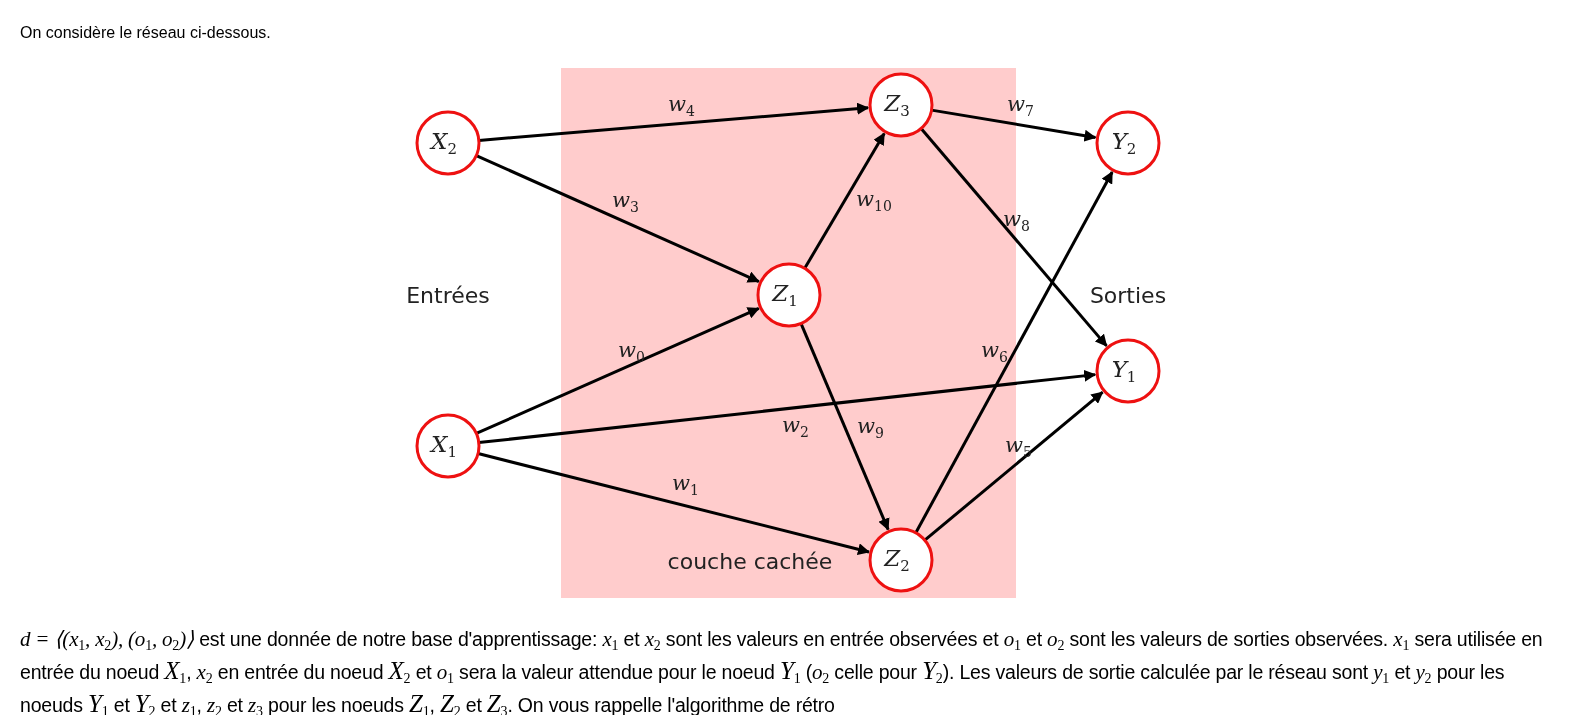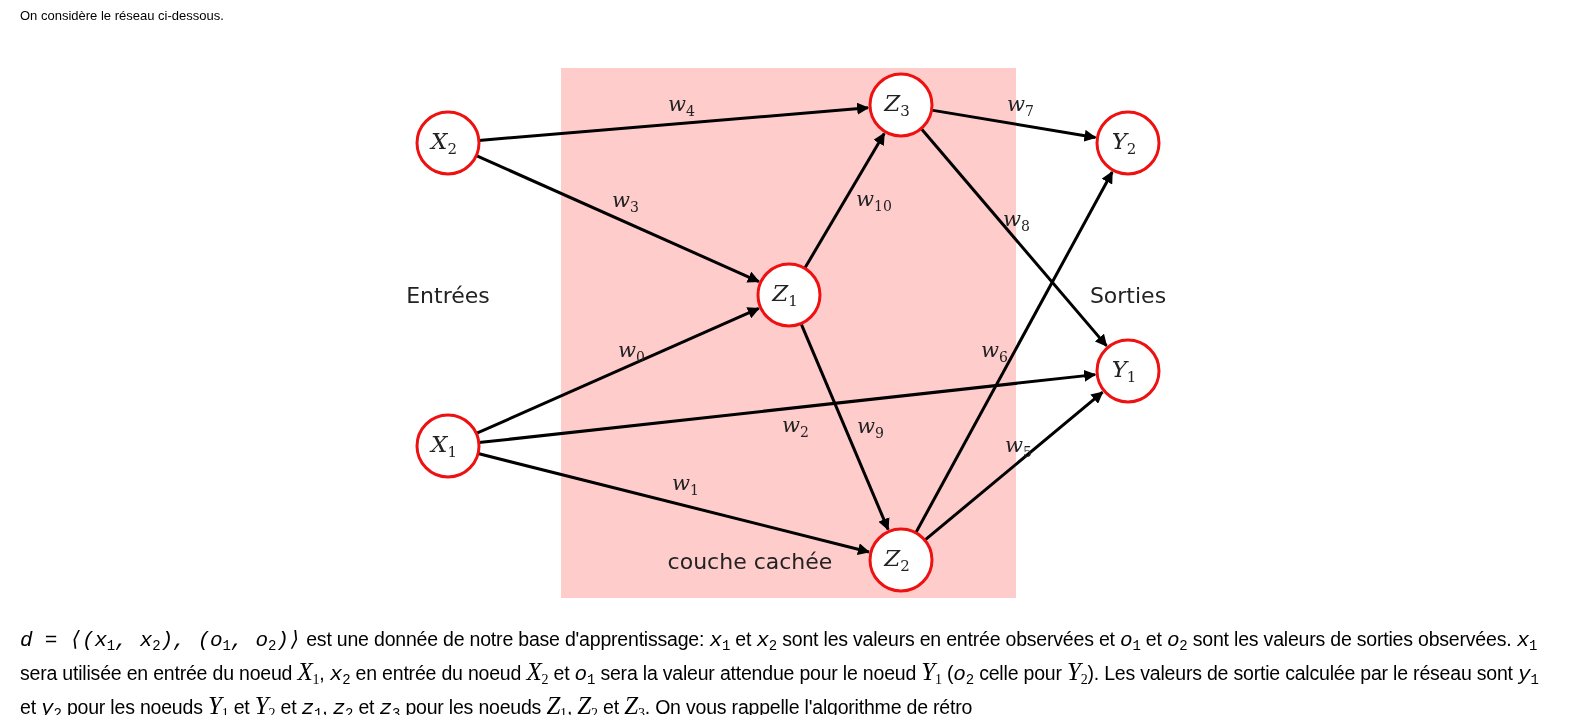--- a/index.html
+++ b/index.html
@@ -1,25 +1,25 @@
 <!DOCTYPE html>
 <html><head>
 <meta charset="utf-8">
 <style>
   html, body { margin: 0; padding: 0; background: #ffffff; }
   body { width: 1571px; height: 715px; position: relative; overflow: hidden; font-family: "Liberation Sans", sans-serif; color: #000; }
-  .intro { position: absolute; left: 20px; top: 8px; font-size: 13px; }
+  .intro { position: absolute; left: 20px; top: 24px; font-size: 16px; }
   svg#net { position: absolute; left: 0; top: 0; }
   .node-label { font-family: "DejaVu Serif", serif; font-style: italic; font-size: 23px; fill: #222; }
   .node-sub { font-family: "DejaVu Serif", serif; font-style: normal; font-size: 15px; fill: #222; }
   .w-label { font-family: "DejaVu Serif", serif; font-style: italic; font-size: 21px; fill: #222; }
   .w-sub { font-family: "DejaVu Serif", serif; font-style: normal; font-size: 14px; fill: #222; }
   .side-label { font-family: "DejaVu Sans", sans-serif; font-size: 22px; fill: #222; }
   .para { position: absolute; left: 20px; top: 624px; width: 1530px; font-size: 19.5px; line-height: 31px; font-family: "Liberation Sans", sans-serif; letter-spacing: -0.2px; }
-  .para .m { font-family: Liberation Mono, monospace; font-style: italic; font-size: 21px; }
+  .para .m { font-family: Liberation Serif, serif; font-style: italic; font-size: 21px; }
   .para .M { font-family: "Liberation Serif", serif; font-style: italic; font-size: 25px; }
   .para sub { font-style: normal; font-size: 14px; vertical-align: -4px; line-height: 0; }
 </style>
 </head>
 <body>
 
 <div class="intro">On considère le réseau ci-dessous.</div>
 
 <svg id="net" width="1571" height="615" xmlns="http://www.w3.org/2000/svg">
   <defs>

